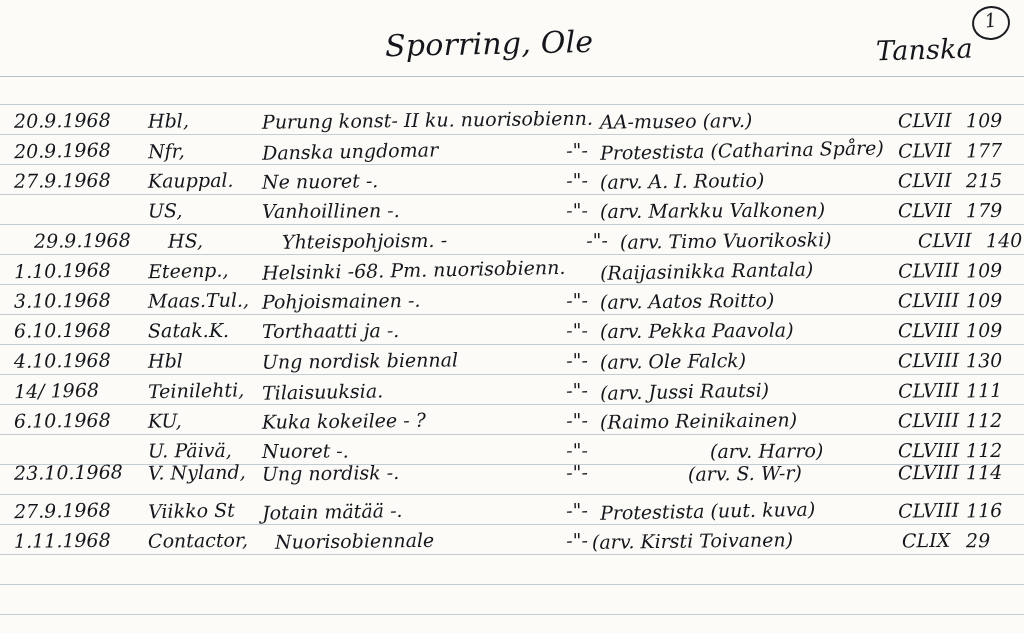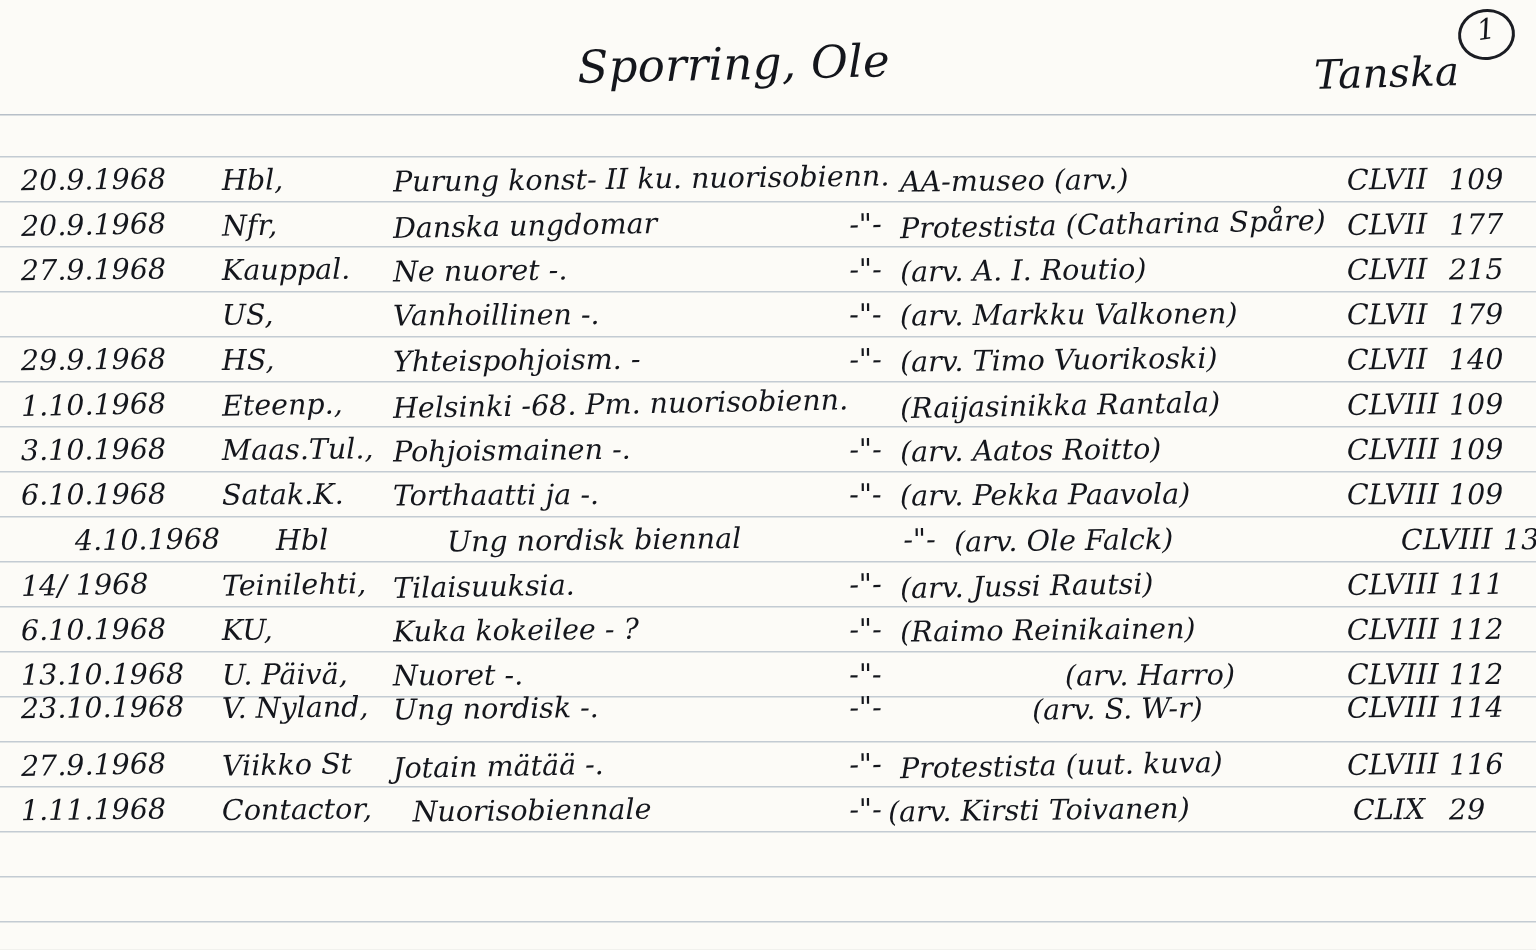--- a/index.html
+++ b/index.html
@@ -161,21 +161,21 @@
 
   <div class="row" style="top:200px;">
     <div class="cell c-src slant3">US,</div>
     <div class="cell c-title slant3">Vanhoillinen -.</div>
     <div class="cell c-mid slant3">-"-</div>
     <div class="cell c-note slant3">(arv. Markku Valkonen)</div>
     <div class="cell c-vol slant3">CLVII</div>
     <div class="cell c-num slant3">179</div>
   </div>
 
-  <div class="row" style="top:230px;">
+  <div class="row" style="top:230px;margin-left:20px;">
     <div class="cell c-date slant1">29.9.1968</div>
     <div class="cell c-src slant1">HS,</div>
     <div class="cell c-title slant1">Yhteispohjoism. -</div>
     <div class="cell c-mid slant1">-"-</div>
     <div class="cell c-note slant1">(arv. Timo Vuorikoski)</div>
     <div class="cell c-vol slant1">CLVII</div>
     <div class="cell c-num slant1">140</div>
   </div>
 
   <div class="row" style="top:260px;">
@@ -201,21 +201,21 @@
   <div class="row" style="top:320px;">
     <div class="cell c-date slant3">6.10.1968</div>
     <div class="cell c-src slant3">Satak.K.</div>
     <div class="cell c-title slant3">Torthaatti ja -.</div>
     <div class="cell c-mid slant3">-"-</div>
     <div class="cell c-note slant3">(arv. Pekka Paavola)</div>
     <div class="cell c-vol slant3">CLVIII</div>
     <div class="cell c-num slant3">109</div>
   </div>
 
-  <div class="row" style="top:350px;margin-left:36px;">
+  <div class="row" style="top:350px;">
     <div class="cell c-date slant1">4.10.1968</div>
     <div class="cell c-src slant1">Hbl</div>
     <div class="cell c-title slant1">Ung nordisk biennal</div>
     <div class="cell c-mid slant1">-"-</div>
     <div class="cell c-note slant1">(arv. Ole Falck)</div>
     <div class="cell c-vol slant1">CLVIII</div>
     <div class="cell c-num slant1">130</div>
   </div>
 
   <div class="row" style="top:380px;">
@@ -232,21 +232,20 @@
     <div class="cell c-date slant1">6.10.1968</div>
     <div class="cell c-src slant1">KU,</div>
     <div class="cell c-title slant1">Kuka kokeilee - ?</div>
     <div class="cell c-mid slant1">-"-</div>
     <div class="cell c-note slant1">(Raimo Reinikainen)</div>
     <div class="cell c-vol slant1">CLVIII</div>
     <div class="cell c-num slant1">112</div>
   </div>
 
   <div class="row" style="top:440px;">
-    <div class="cell c-date slant3">13.10.1968</div>
     <div class="cell c-src slant3">U. Päivä,</div>
     <div class="cell c-title slant3">Nuoret -.</div>
     <div class="cell c-mid slant3">-"-</div>
     <div class="cell c-note slant3" style="left:710px;">(arv. Harro)</div>
     <div class="cell c-vol slant3">CLVIII</div>
     <div class="cell c-num slant3">112</div>
   </div>
 
   <div class="row" style="top:462px;">
     <div class="cell c-date slant1">23.10.1968</div>

